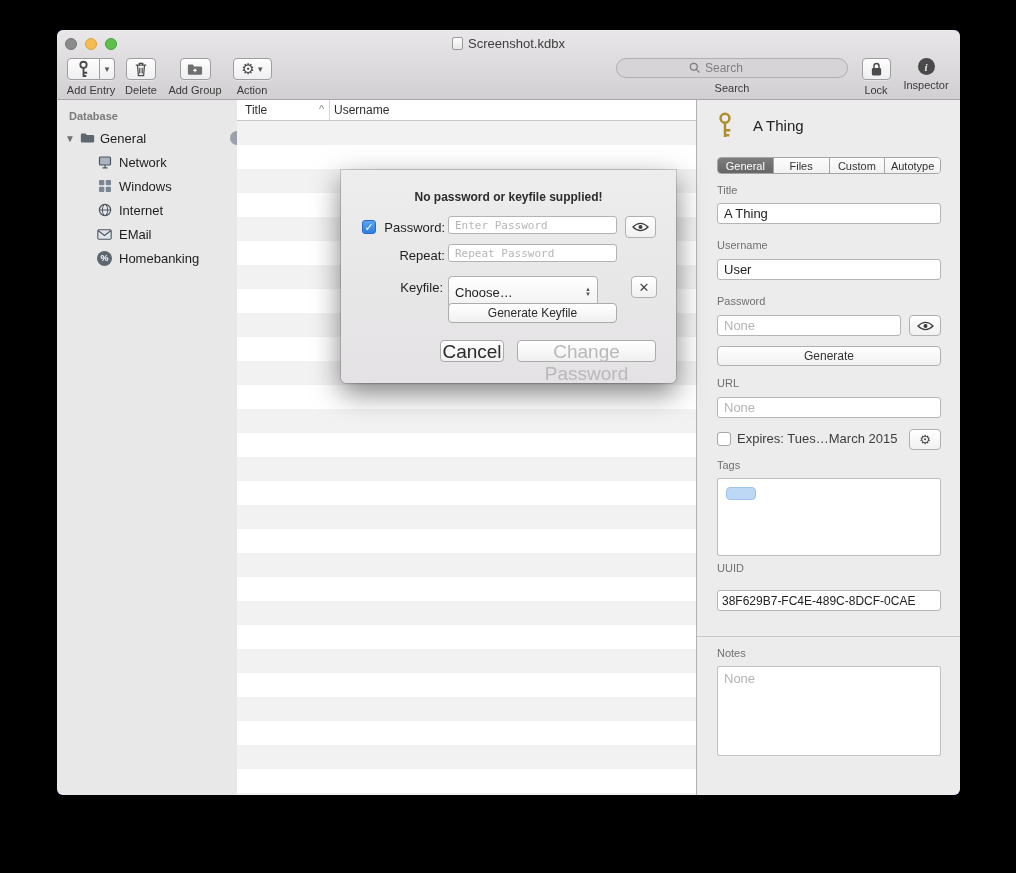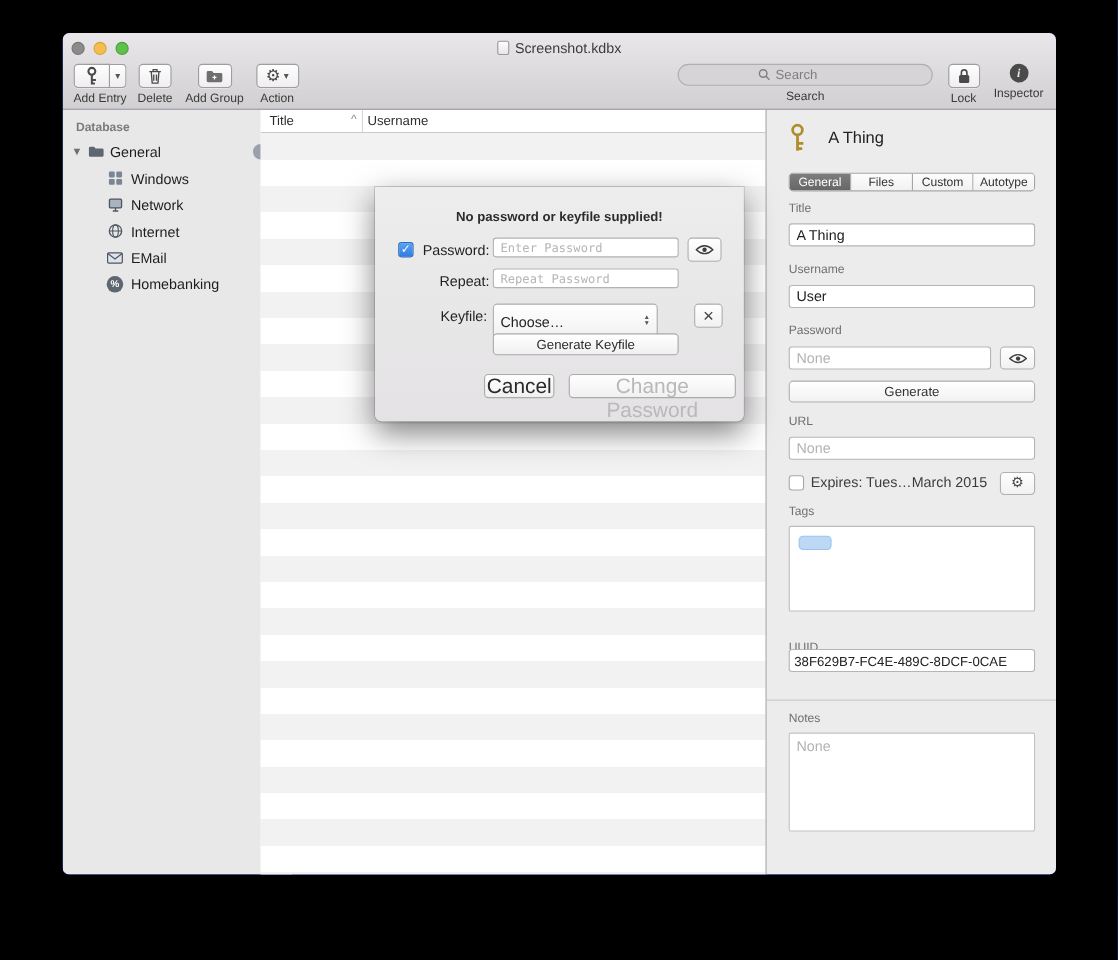--- a/index.html
+++ b/index.html
@@ -225,38 +225,38 @@
             <svg width="16" height="12" viewBox="0 0 18 13">
               <path d="M1 2.5 A1.5 1.5 0 0 1 2.5 1 h4.2 l1.5 2 h7.3 A1.5 1.5 0 0 1 17 4.5 v6 a1.5 1.5 0 0 1 -1.5 1.5 h-13 A1.5 1.5 0 0 1 1 10.5 z" fill="#5e6670"></path>
             </svg>
           </span>
           <span class="glabel">General</span>
           <span class="badge">2</span>
         </div>
 
         <div class="side-item">
           <span class="sicon">
+            <svg width="14" height="13" viewBox="0 0 14 13">
+              <rect x="1.5" y="1" width="11" height="8" rx="1" fill="#aab4bf" stroke="#4c5560" stroke-width="1.2"></rect>
+              <path d="M7 9 v2.2 M4.5 11.8 h5" stroke="#4c5560" stroke-width="1.2" fill="none"></path>
+            </svg>
+          </span>
+          <span class="ilabel">Network</span>
+        </div>
+
+        <div class="side-item">
+          <span class="sicon">
             <svg width="14" height="14" viewBox="0 0 14 14">
               <rect x="1" y="1" width="5.3" height="5.3" rx="1" fill="#7b8694"></rect>
               <rect x="7.7" y="1" width="5.3" height="5.3" rx="1" fill="#7b8694"></rect>
               <rect x="1" y="7.7" width="5.3" height="5.3" rx="1" fill="#7b8694"></rect>
               <rect x="7.7" y="7.7" width="5.3" height="5.3" rx="1" fill="#7b8694"></rect>
             </svg>
           </span>
           <span class="ilabel">Windows</span>
-        </div>
-
-        <div class="side-item">
-          <span class="sicon">
-            <svg width="14" height="13" viewBox="0 0 14 13">
-              <rect x="1.5" y="1" width="11" height="8" rx="1" fill="#aab4bf" stroke="#4c5560" stroke-width="1.2"></rect>
-              <path d="M7 9 v2.2 M4.5 11.8 h5" stroke="#4c5560" stroke-width="1.2" fill="none"></path>
-            </svg>
-          </span>
-          <span class="ilabel">Network</span>
         </div>
 
         <div class="side-item">
           <span class="sicon">
             <svg width="14" height="14" viewBox="0 0 14 14">
               <circle cx="7" cy="7" r="5.6" fill="none" stroke="#4c5560" stroke-width="1.2"></circle>
               <ellipse cx="7" cy="7" rx="2.6" ry="5.6" fill="none" stroke="#4c5560" stroke-width="1"></ellipse>
               <path d="M1.4 7 h11.2" stroke="#4c5560" stroke-width="1"></path>
             </svg>
           </span>
@@ -341,21 +341,21 @@
         </div>
         <div class="mini-btn" style="left:212px; top:329px;">
           <span class="gear-glyph" style="font-size:13px;">⚙</span>
         </div>
 
         <span class="insp-label" style="top:359px;">Tags</span>
         <div class="tags-box">
           <span class="tag-chip"></span>
         </div>
 
-        <span class="insp-label" style="top:483px;">UUID</span>
+        <span class="insp-label" style="top:462px;">UUID</span>
         <input class="insp-input" style="top: 490px; font-size: 12px; padding: 0px 4px;" type="text" value="38F629B7-FC4E-489C-8DCF-0CAE">
 
         <div class="insp-divider"></div>
 
         <span class="insp-label" style="top:547px;">Notes</span>
         <textarea class="notes-box" placeholder="None" style=""></textarea>
       </div>
 
       <div class="sheet">
         <div class="sheet-msg">No password or keyfile supplied!</div>
@@ -383,18 +383,18 @@
             <span>▼</span>
           </span>
         </div>
         <div class="xbtn">
           <span>✕</span>
         </div>
 
         <button class="dlg-btn" style="left:107px; top:133px; width:169px; height:20px; font-size:12px;">Generate Keyfile</button>
 
         <button class="dlg-btn" style="left:99px; top:170px; width:64px;">Cancel</button>
-        <button class="dlg-btn" style="left:176px; top:170px; width:152px;" disabled="">Change Password</button>
+        <button class="dlg-btn" style="left:176px; top:170px; width:139px;" disabled="">Change Password</button>
       </div>
 
     </div>
   </div>
 </div>
 
 </body></html>

